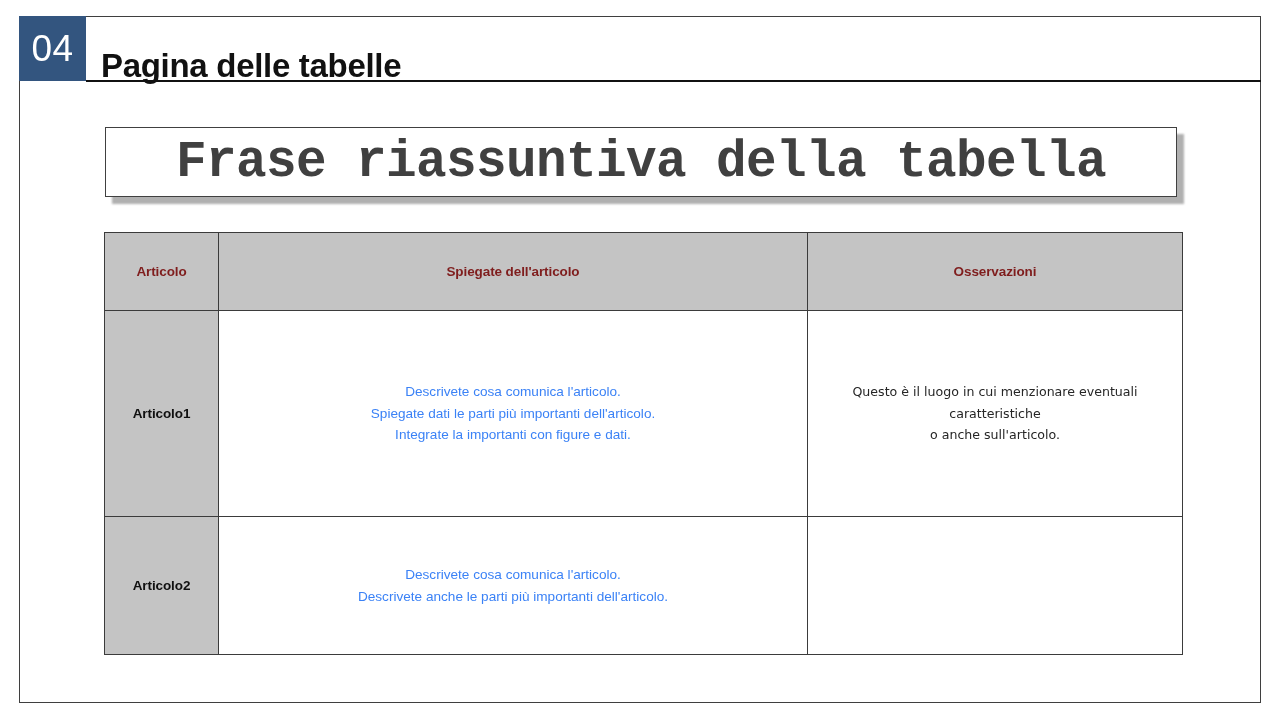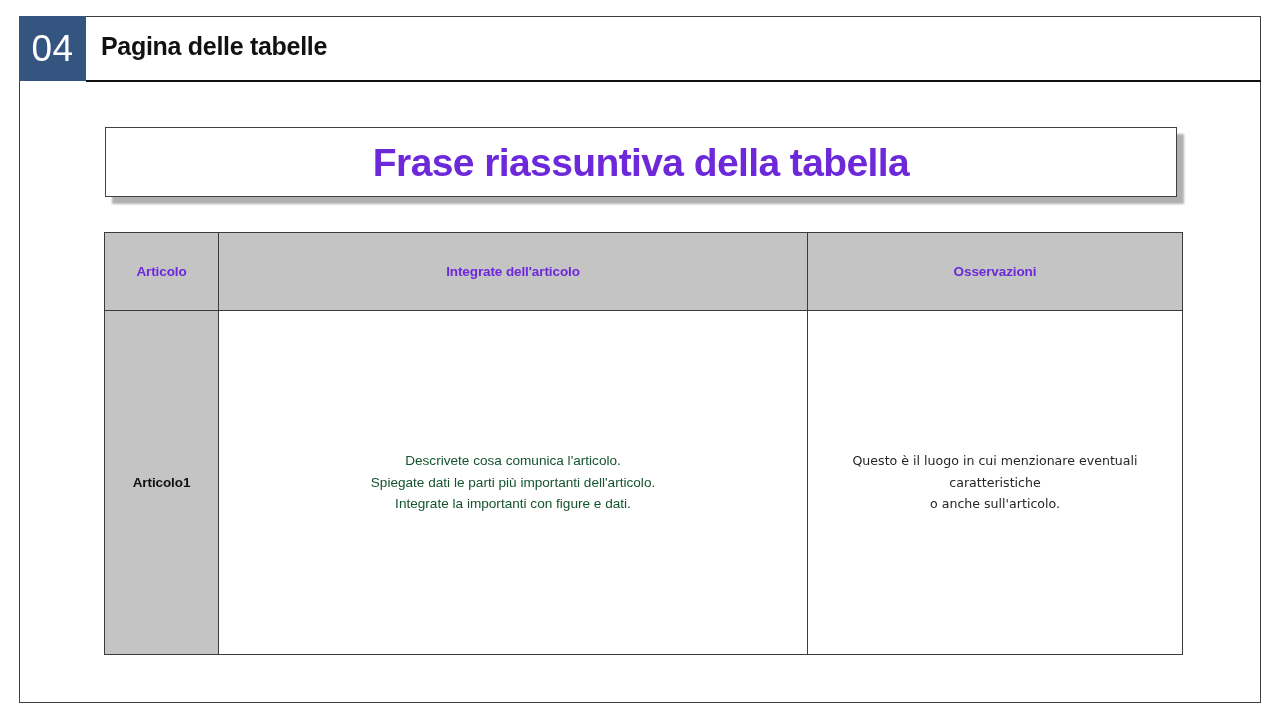--- a/index.html
+++ b/index.html
@@ -56,22 +56,22 @@
     font-size: 37px;
     font-weight: 400;
     letter-spacing: 0.5px;
     line-height: 1;
     font-family: "Liberation Sans", sans-serif;
   }
 
   #header-title {
     position: absolute;
     left: 101px;
-    top: 32px;
-    font-size: 25px;
+    top: 47px;
+    font-size: 33px;
     font-weight: bold;
     color: #111111;
     letter-spacing: -0.3px;
     white-space: nowrap;
   }
 
   #header-rule {
     position: absolute;
     left: 86px;
     top: 80px;
@@ -106,26 +106,27 @@
     width: 1072px;
     height: 70px;
     background: #ffffff;
     border: 1.5px solid #404040;
     display: flex;
     align-items: center;
     justify-content: center;
   }
 
   #summary-text {
-    font-size: 39px;
-    font-weight: bold;
-    color: #6d28d9;
+    font-size: 51px;
+    font-weight: bold;
+    color: #404040;
     letter-spacing: -0.6px;
     line-height: 1;
     white-space: nowrap;
+    font-family: Liberation Mono, monospace;
   }
 
   
   #table-wrap {
     position: absolute;
     left: 104px;
     top: 232px;
     width: 1078px;
     height: 423px;
   }
@@ -146,21 +147,21 @@
   .col-item   { width: 114px; }
   .col-detail { width: 589px; }
   .col-notes  { width: 375px; }
 
   thead tr { height: 78px; }
 
   #data-table thead th {
     background: #c4c4c4;
     font-size: 13.5px;
     font-weight: bold;
-    color: #6d28d9;
+    color: #7f1d1d;
     text-align: center;
     letter-spacing: -0.1px;
   }
 
   .row-1 { height: 148px; }
   .row-2 { height: 99px; }
   .row-3 { height: 97px; }
 
   td.cell-item {
     background: #c4c4c4;
@@ -169,21 +170,21 @@
     color: #101010;
     text-align: center;
     letter-spacing: -0.1px;
     margin-top: 20px;
   }
 
   td.cell-detail {
     background: #ffffff;
     text-align: center;
     font-size: 13.6px;
-    color: #14532d;
+    color: #3b82f6;
     line-height: 21.5px;
     padding: 0 20px;
   }
 
   td.cell-notes {
     background: #ffffff;
     text-align: center;
     font-size: 13.6px;
     color: #262626;
     line-height: 21.5px;
@@ -222,34 +223,42 @@
   <div id="table-wrap">
     <table id="data-table">
       <colgroup>
         <col class="col-item">
         <col class="col-detail">
         <col class="col-notes">
       </colgroup>
       <thead>
         <tr>
           <th class="th-item">Articolo</th>
-          <th class="th-detail">Integrate dell'articolo</th>
+          <th class="th-detail">Spiegate dell'articolo</th>
           <th class="th-notes">Osservazioni</th>
         </tr>
       </thead>
       <tbody>
         <tr class="row-1">
           <td class="cell-item">Articolo1</td>
           <td class="cell-detail">
               <span class="line">Descrivete cosa comunica l'articolo.</span>
               <span class="line">Spiegate dati le parti più importanti dell'articolo.</span>
               <span class="line">Integrate la importanti con figure e dati.</span>
             </td>
           <td class="cell-notes">
               <span class="line">Questo è il luogo in cui menzionare eventuali caratteristiche</span>
               <span class="line">o anche sull'articolo.</span>
             </td>
         </tr>
+        <tr class="row-2">
+          <td class="cell-item">Articolo2</td>
+          <td class="cell-detail">
+              <span class="line">Descrivete cosa comunica l'articolo.</span>
+              <span class="line">Descrivete anche le parti più importanti dell'articolo.</span>
+            </td>
+          <td class="cell-notes empty"></td>
+        </tr>
       </tbody>
     </table>
   </div>
 
 </div>
 
 </body></html>

